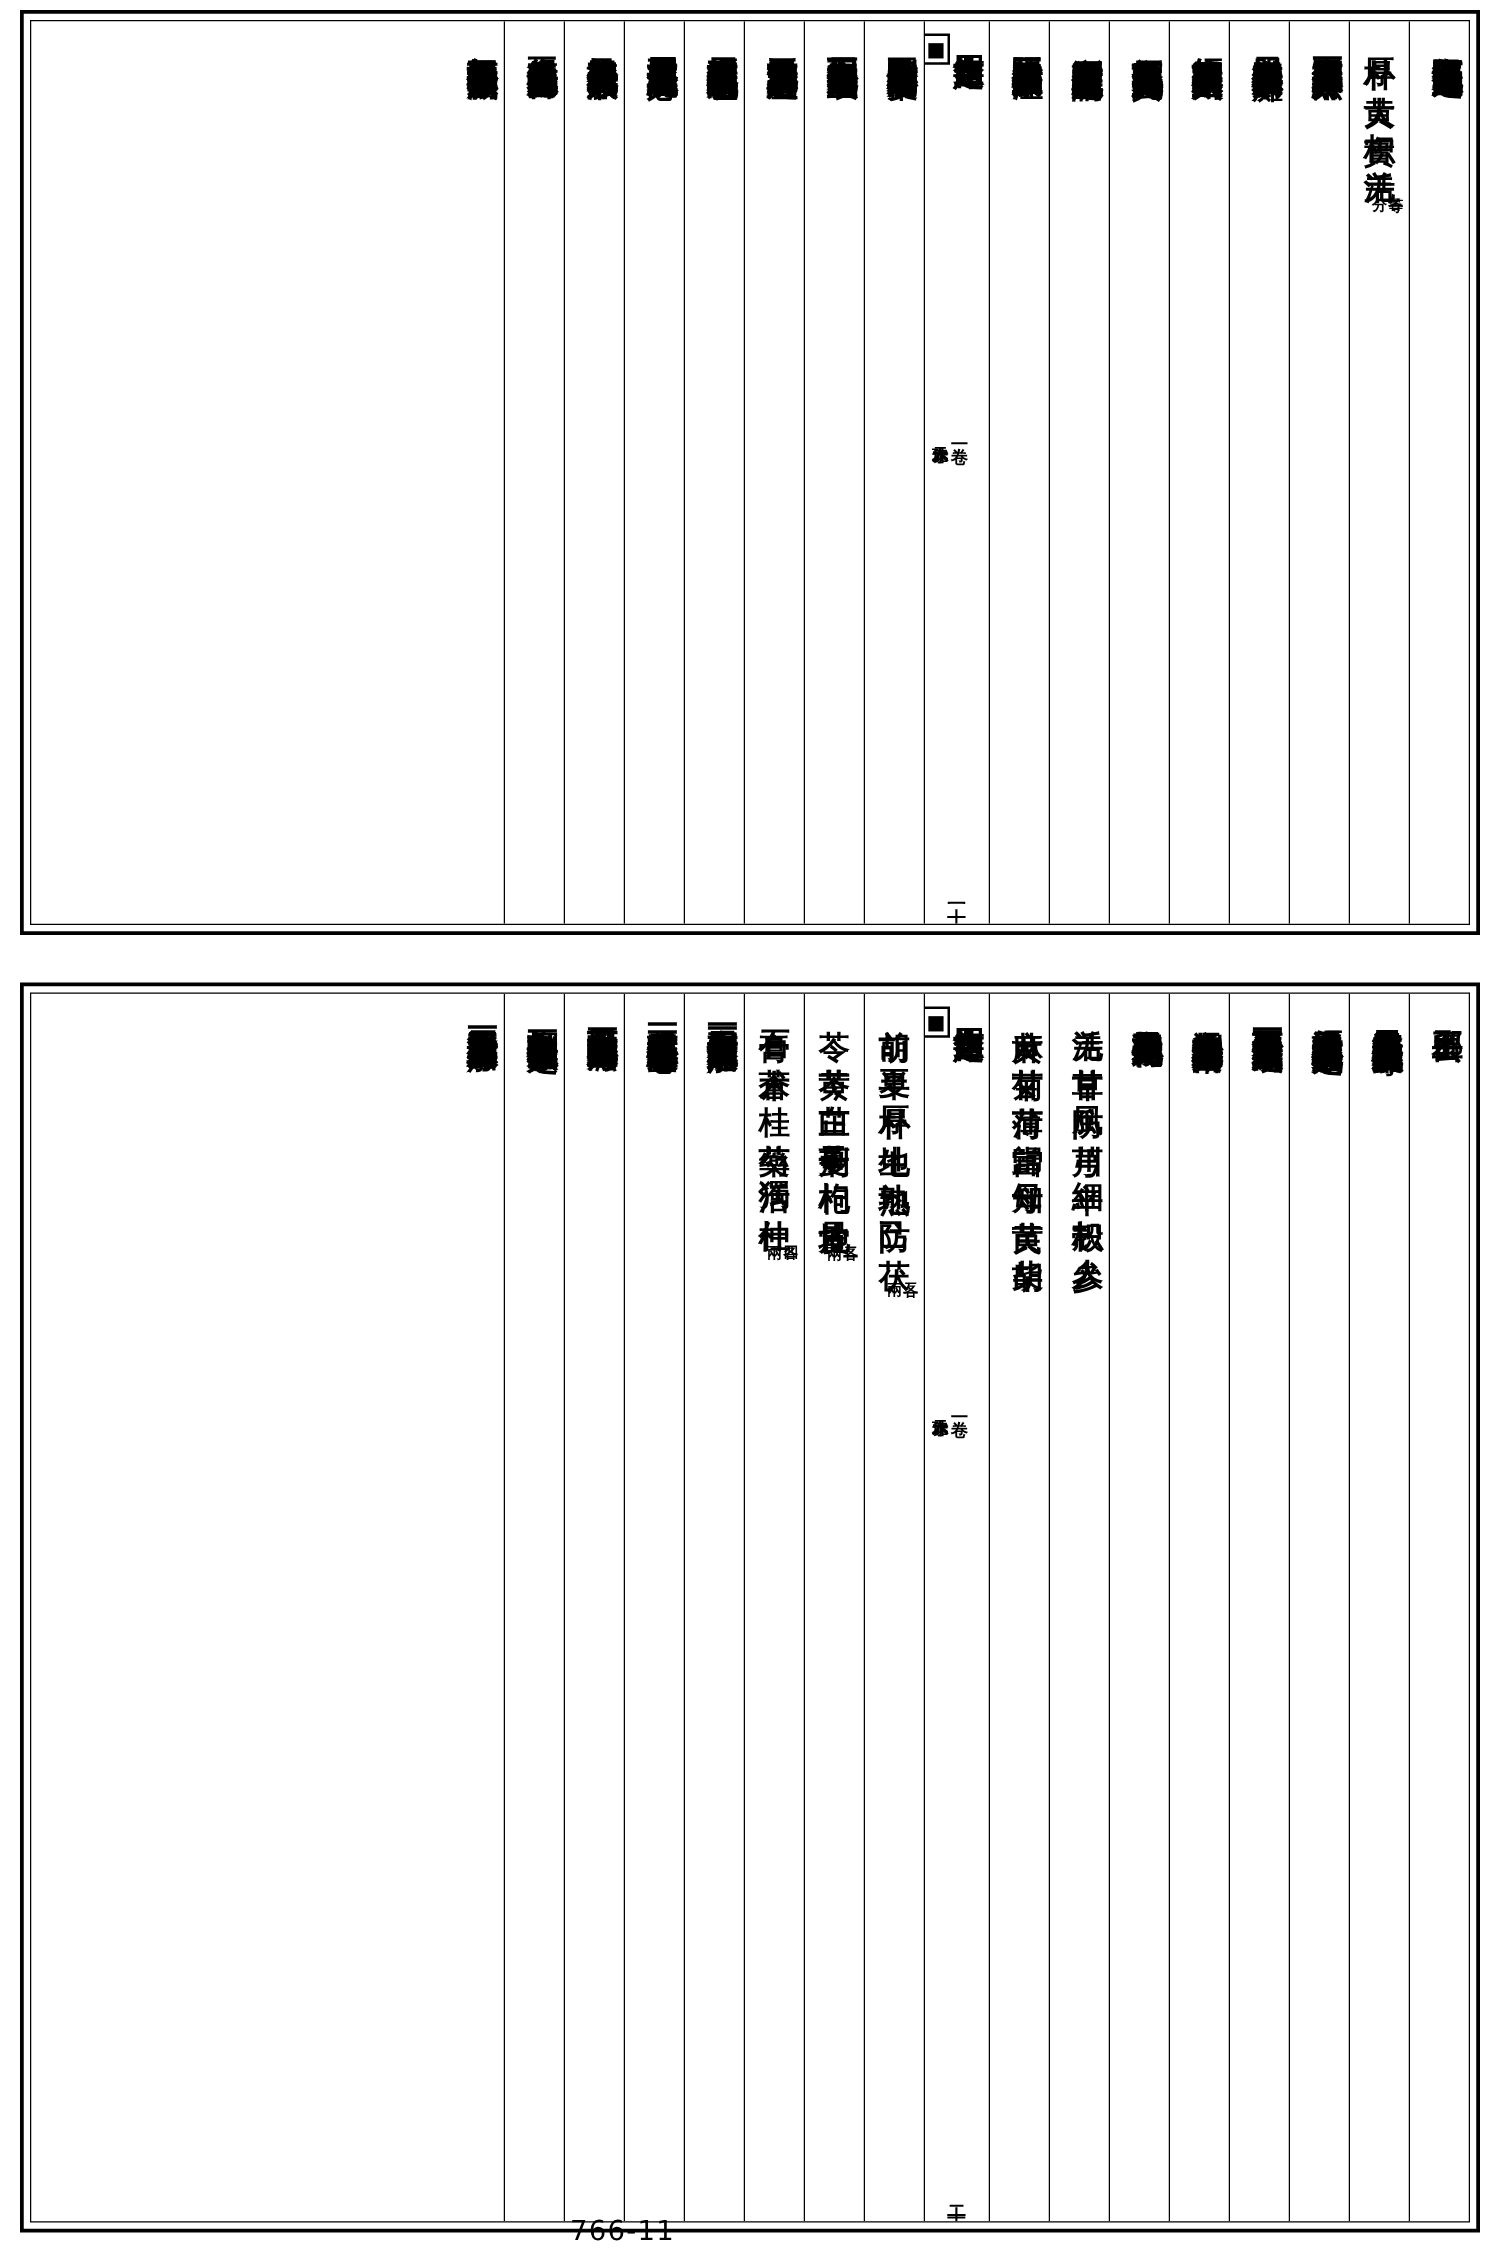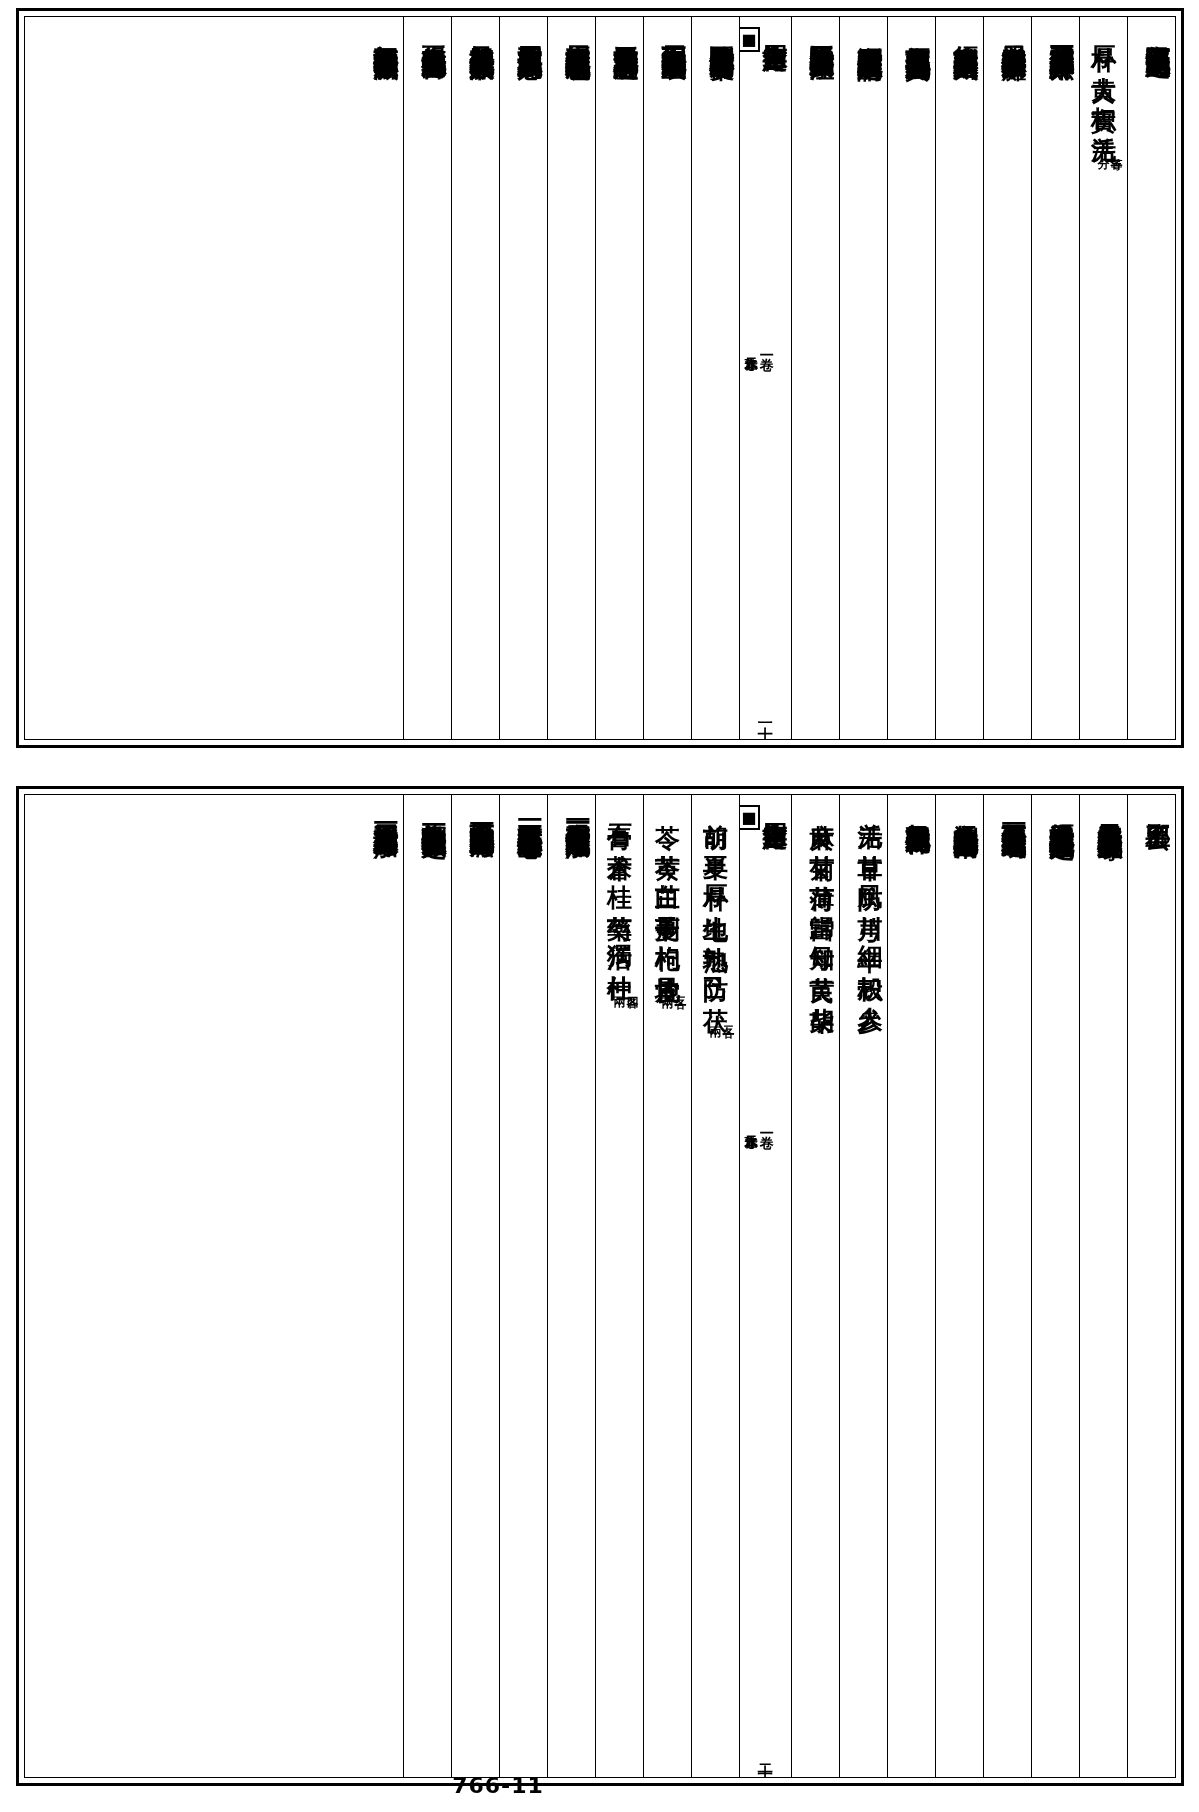--- a/index.html
+++ b/index.html
@@ -126,21 +126,21 @@
     width: 13px;
     letter-spacing: 0;
   }
   .footer {
     position: absolute;
     bottom: 14px;
     left: 0;
     width: 996px;
     text-align: center;
     font-size: 22px;
-    font-weight: 700;
+    font-weight: 400;
     letter-spacing: 1px;
     font-family: "DejaVu Sans", "Liberation Sans", sans-serif;
   }
 </style>
 </head>
 <body>
 
 <div class="page">
 
   <div class="block" id="block-top">

